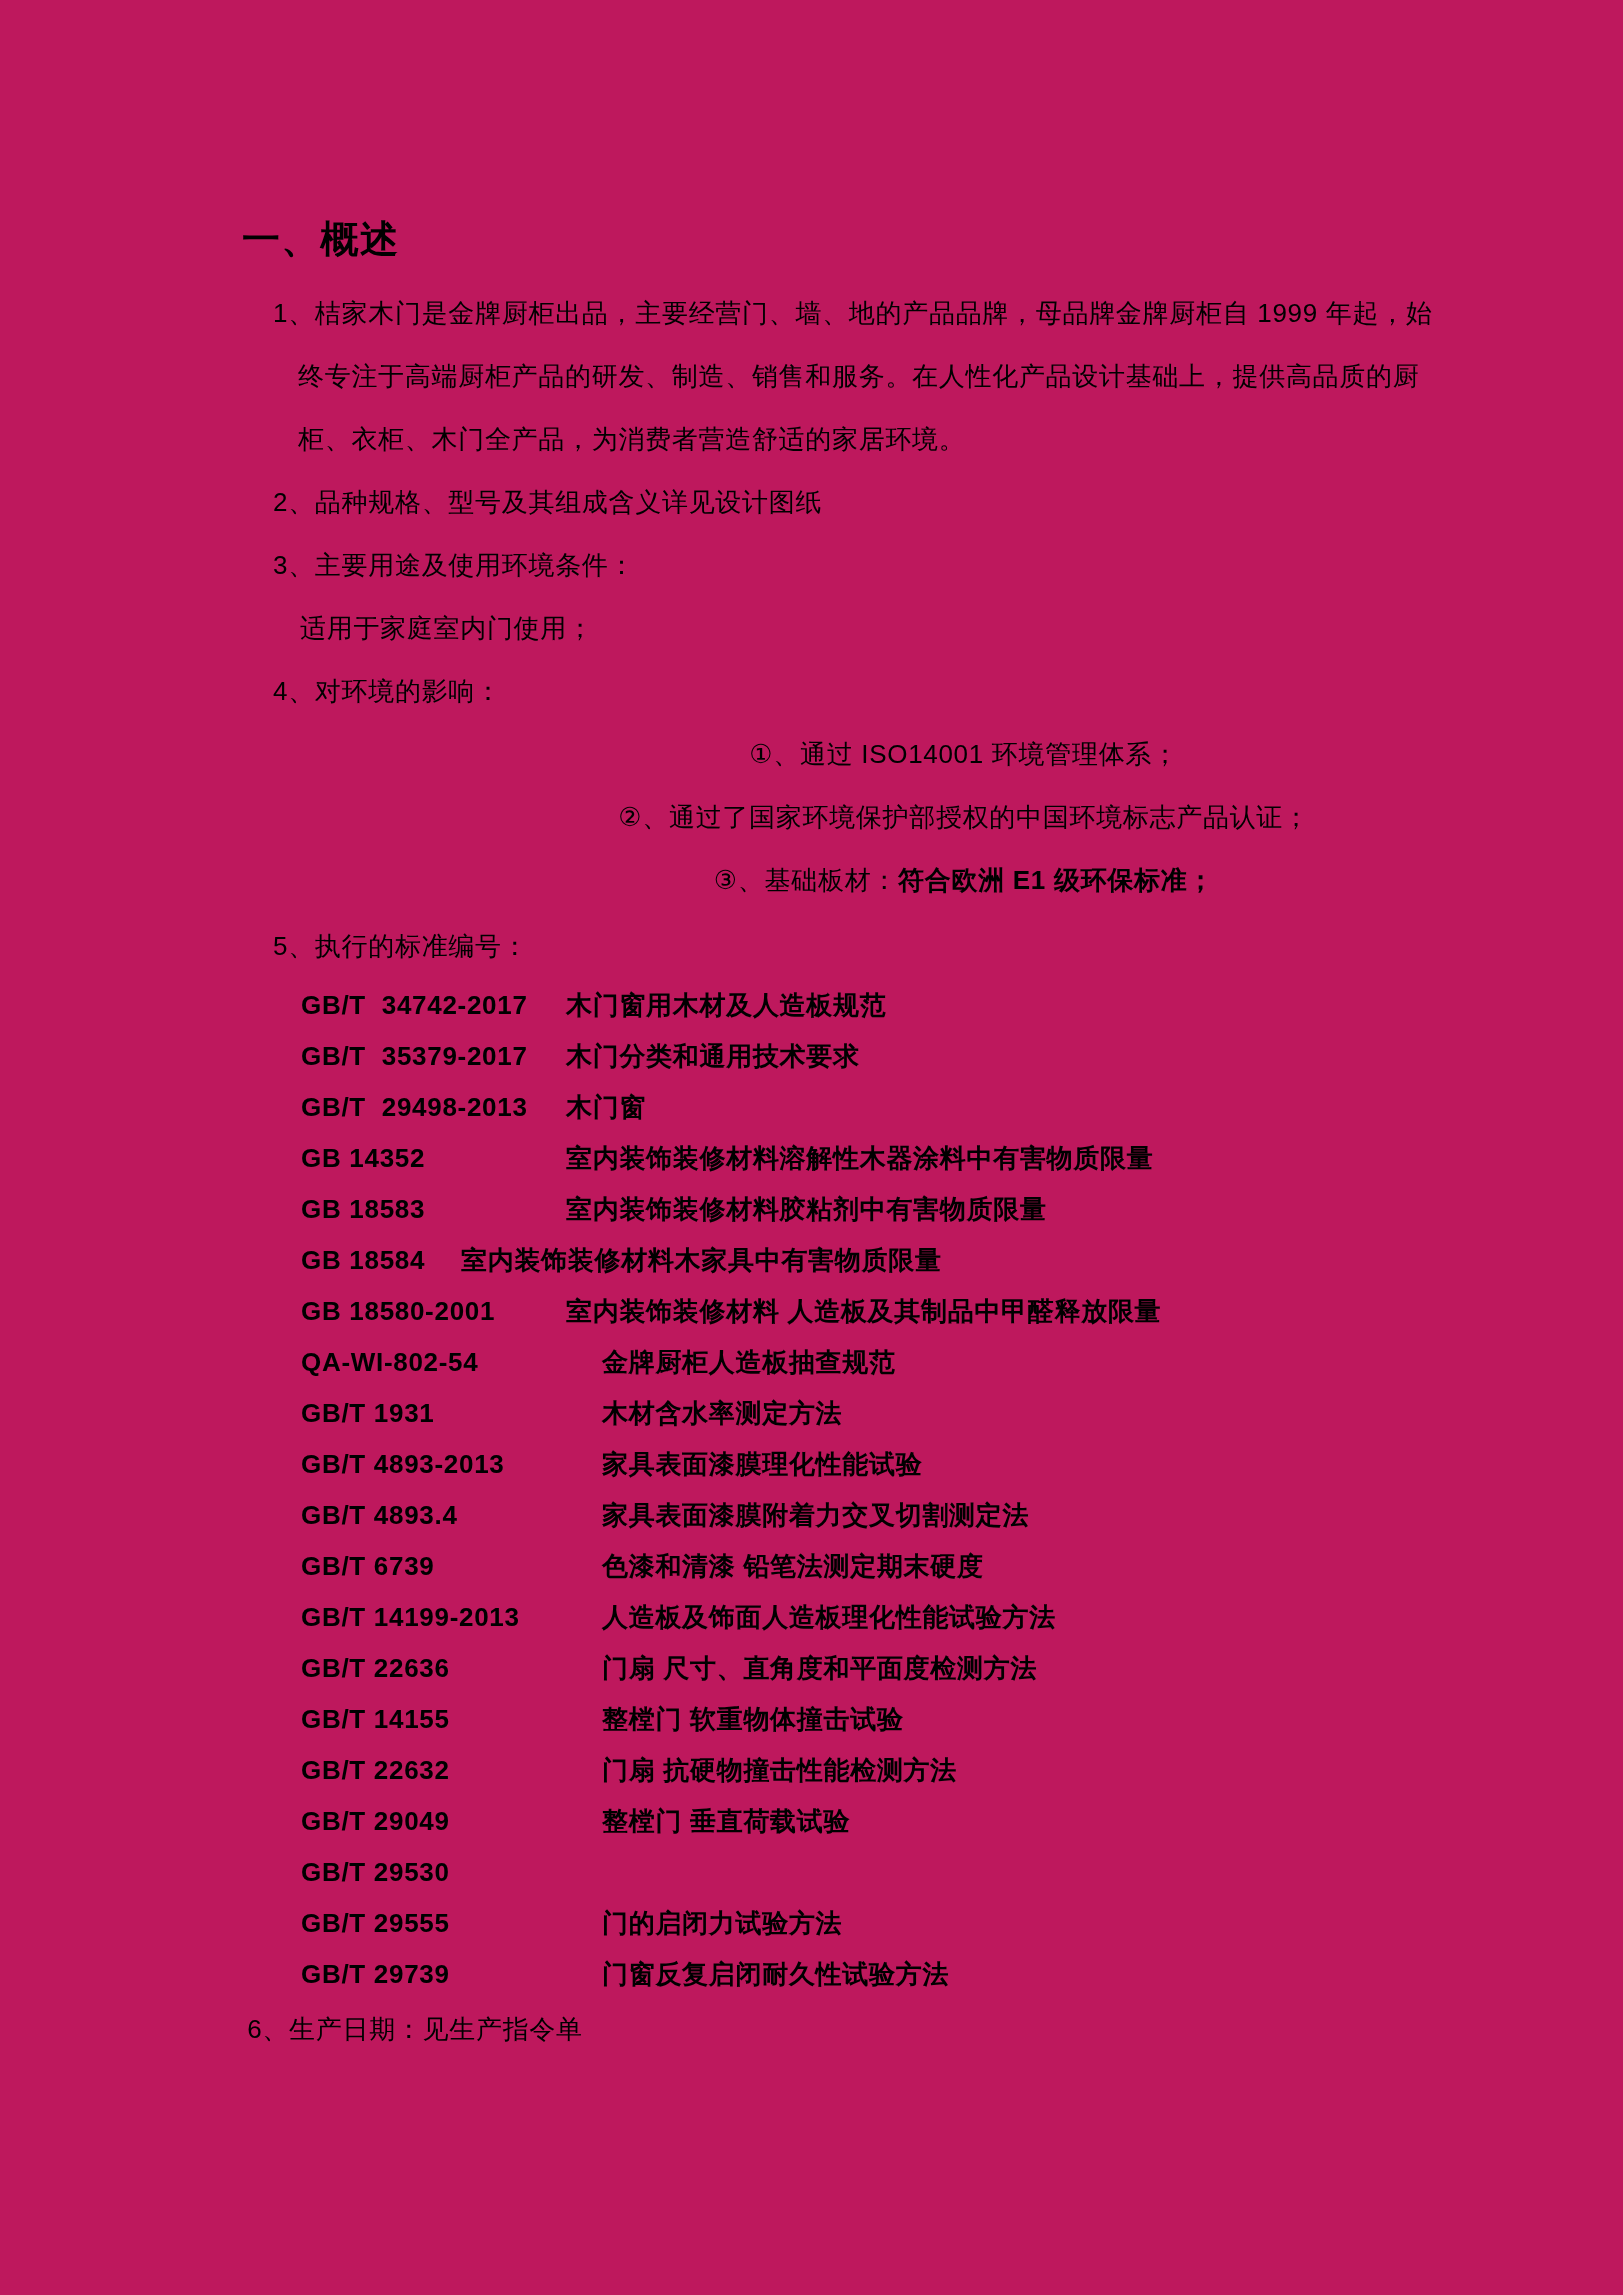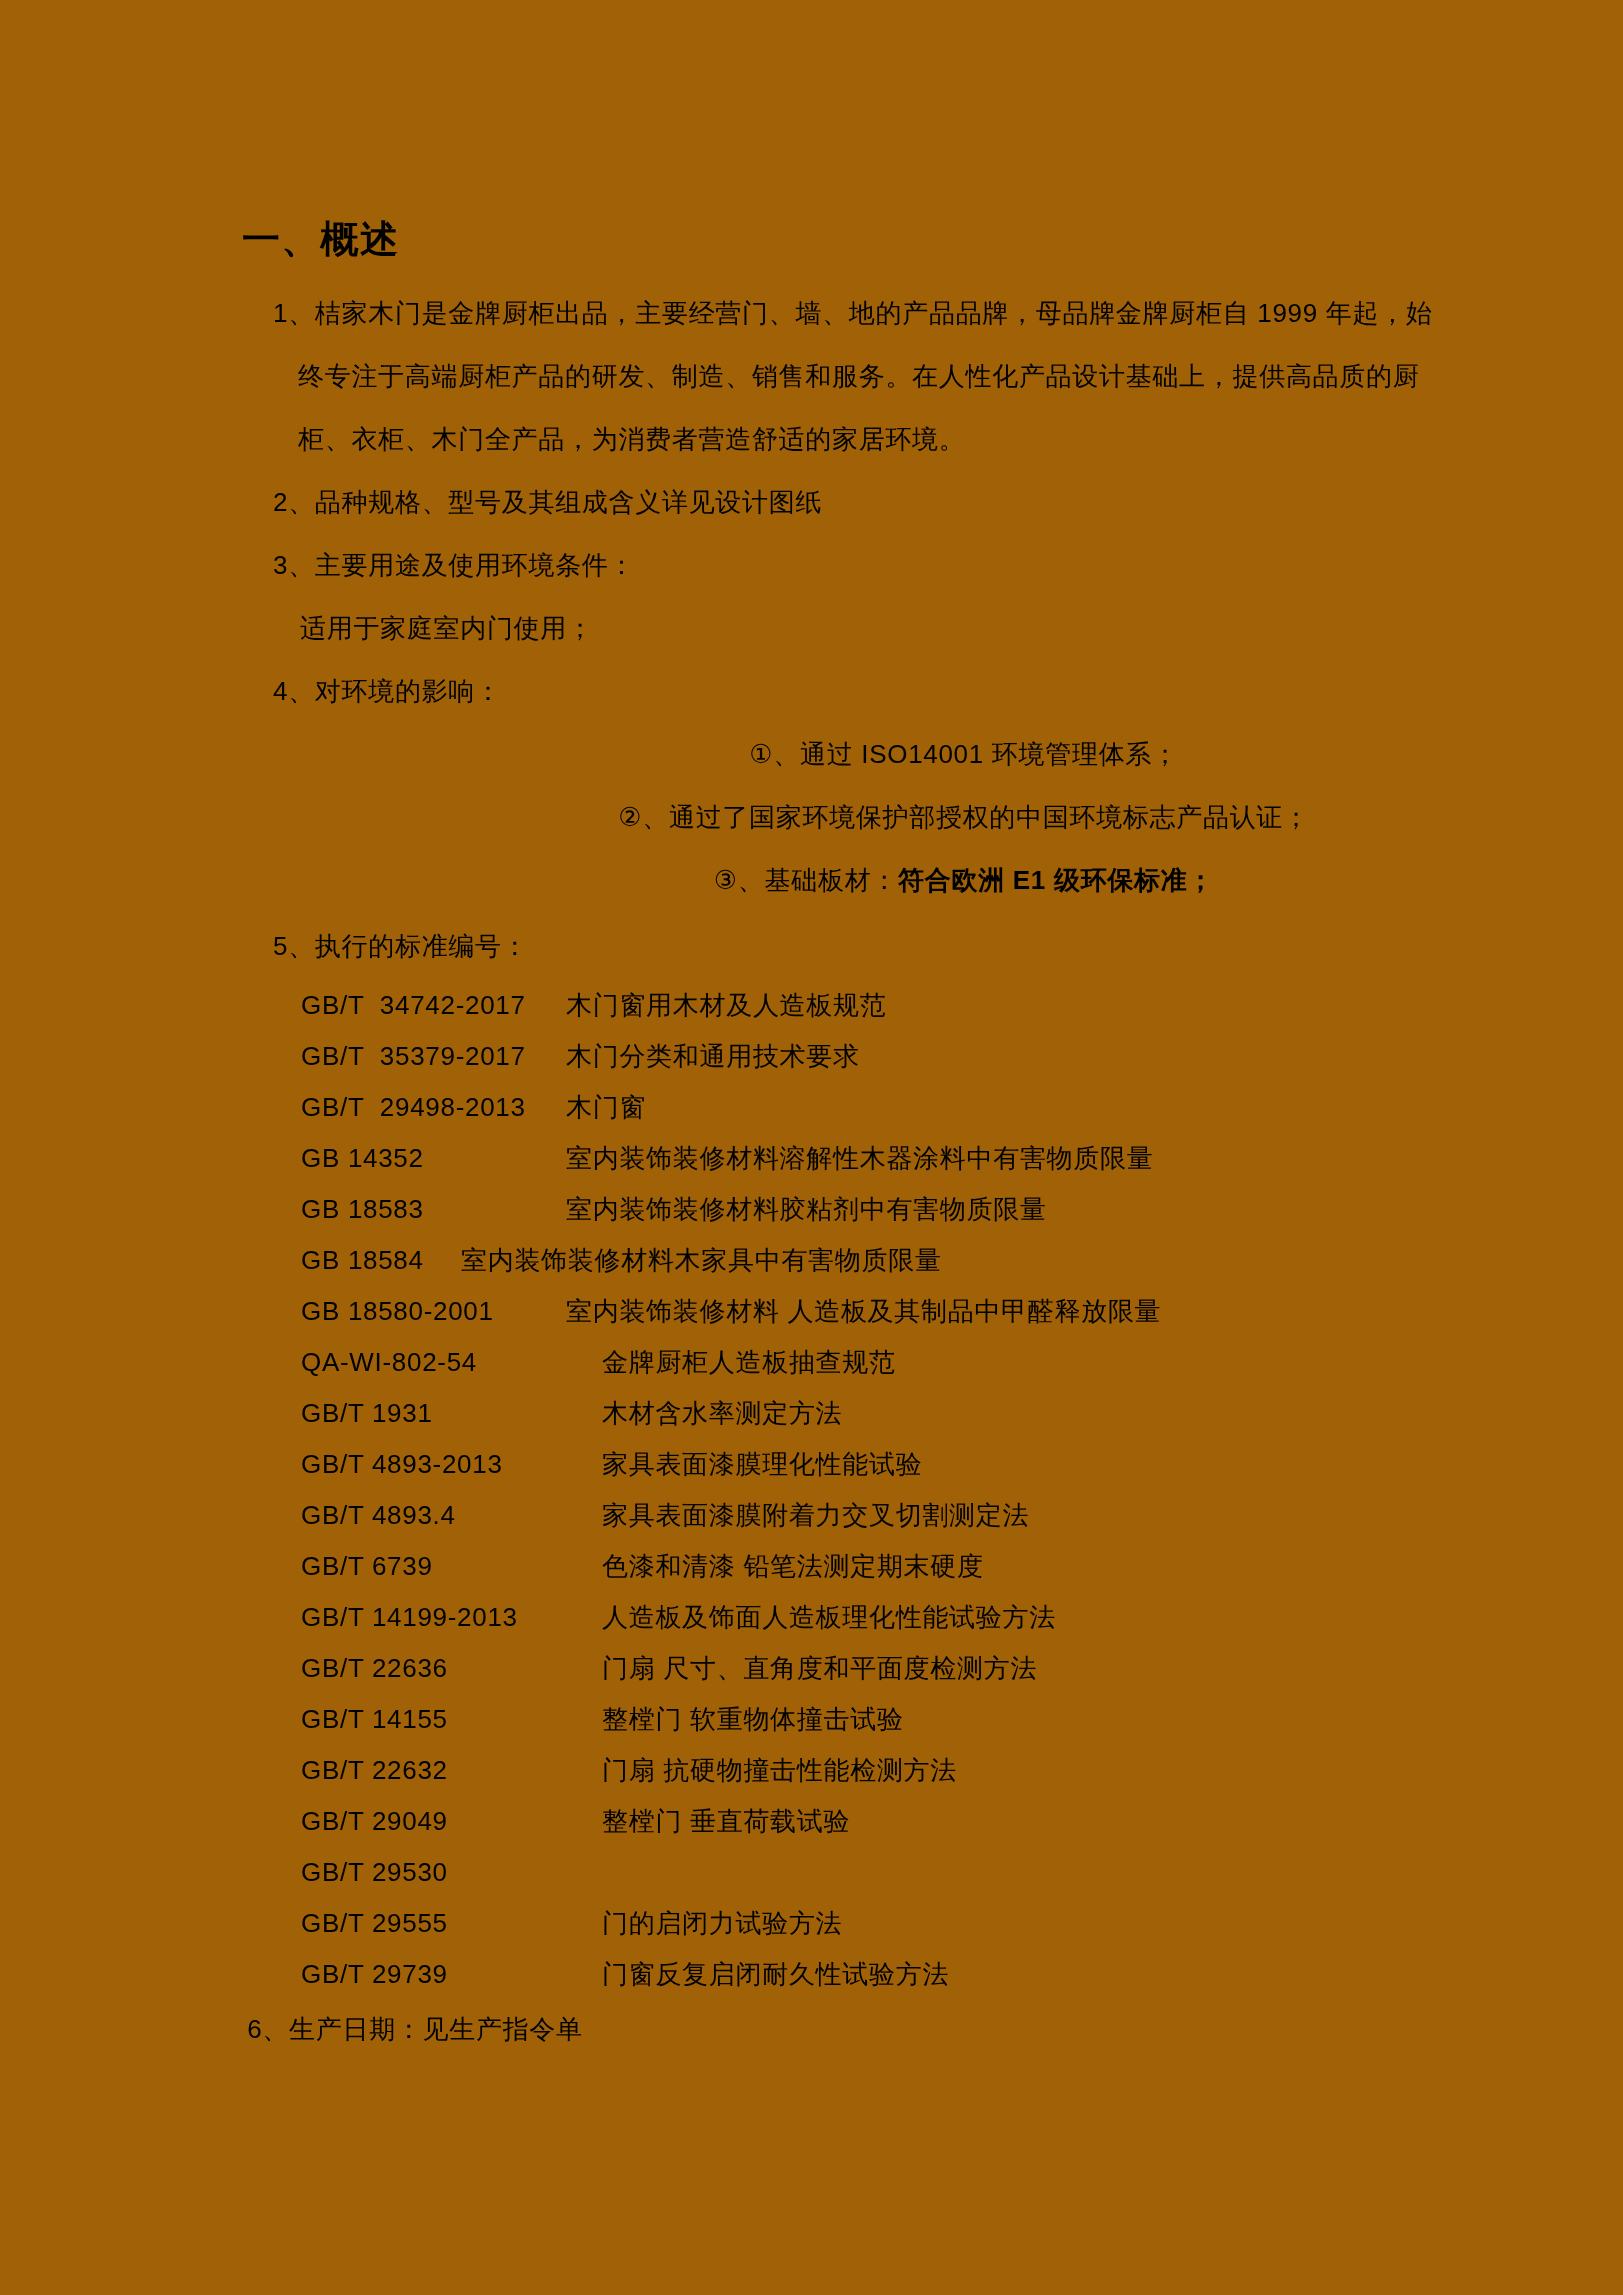--- a/index.html
+++ b/index.html
@@ -1,20 +1,20 @@
 <!DOCTYPE html>
 <html style="font-size:10.5px"><head>
 <meta charset="utf-8">
 <style>
   html,body{margin:0;padding:0;background:#ffffff;}
   .page{
     position:relative;
     width:1623px;
     height:2295px;
-    background:#a16207;
+    background:#be185d;
     color:#000000;
     font-family:"Liberation Sans","DejaVu Sans",sans-serif;
     box-sizing:border-box;
     padding-left:242px;
     overflow:hidden;
   }
   .doc-heading{
     margin:0;
     padding-top:216px;
     font-size:38px;
@@ -31,21 +31,21 @@
     white-space:pre;
     letter-spacing:0.7px;
   }
   .intro-first{margin-top:19.6px;}
   .indent-num{padding-left:31px;}
   .indent-cont{padding-left:56px;}
   .indent-note{padding-left:58px;}
   .indent-sub{padding-left:63px;text-align:center;}
   .emph{font-weight:bold;}
   .item5{margin-top:3.9px;}
-  .standards{margin-top:2px;padding-left:59px;}
+  .standards{margin-top:2px;padding-left:59px;font-weight:bold;}
   .std-row{
     display:flex;
     align-items:baseline;
     height:51px;
     line-height:51px;
     font-size:26px;
     letter-spacing:0.7px;
   }
   .std-code{flex:0 0 auto;white-space:pre;}
   .tab-1 .std-code{width:160px;}

